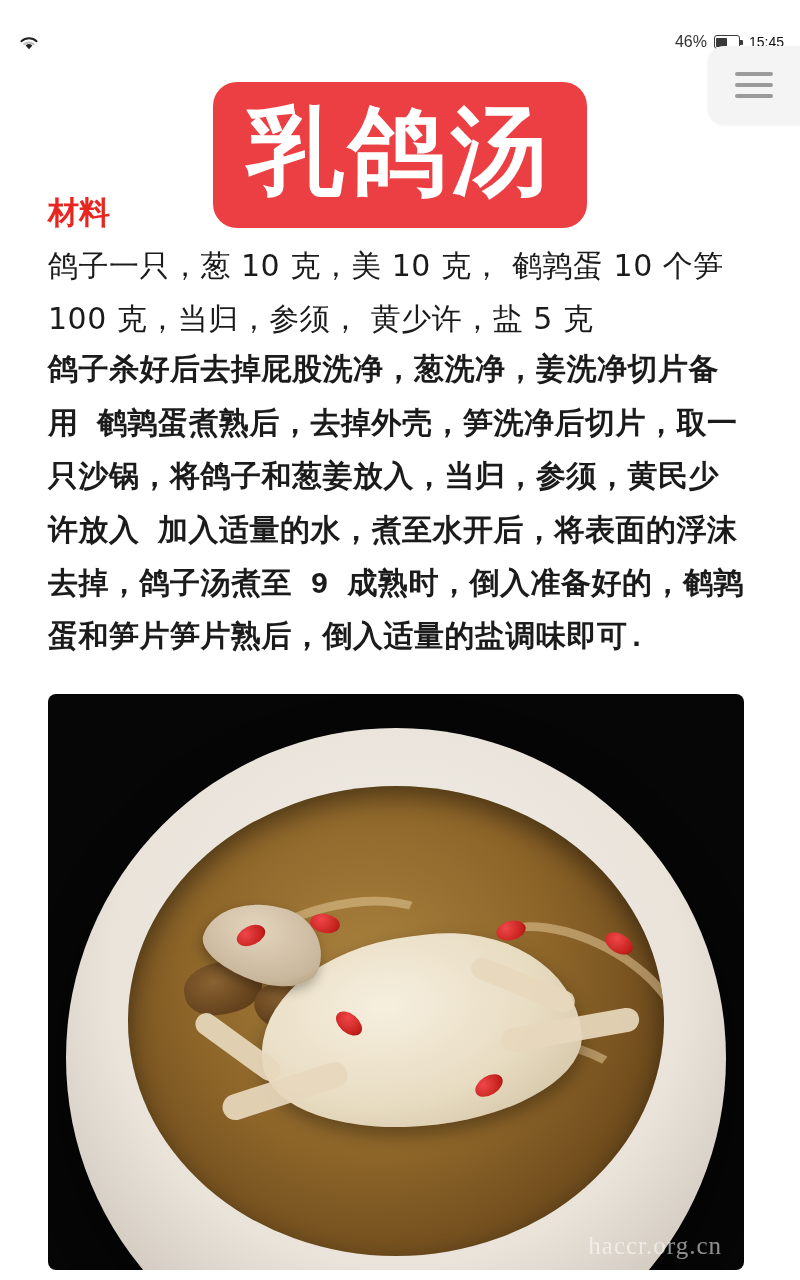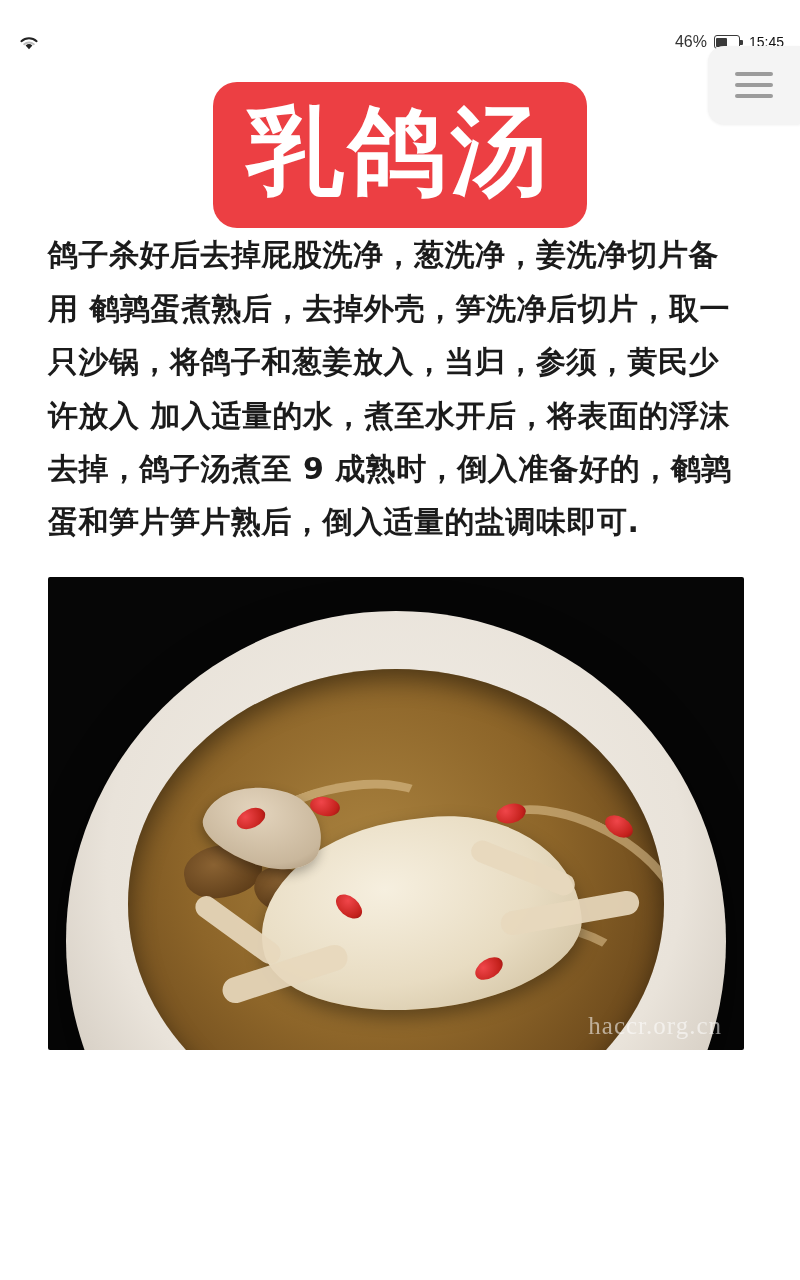--- a/index.html
+++ b/index.html
@@ -144,28 +144,29 @@
     margin: 0 52px 0 48px;
     font-size: 30px;
     line-height: 1.75;
     color: #1b1b1b;
     font-family: "DejaVu Sans", sans-serif;
     letter-spacing: 0.5px;
   }
   .steps-text {
     font-weight: 700;
     line-height: 1.78;
+    font-family: Liberation Mono, monospace;
   }
 
   
   .photo {
     position: relative;
     margin: 28px 56px 0 48px;
-    height: 473px;
-    border-radius: 2px;
+    height: 576px;
+    border-radius: 8px;
     overflow: hidden;
     background: #060606;
   }
   .bowl {
     position: absolute;
     left: 50%;
     top: 34px;
     transform: translateX(-50%);
     width: 660px;
     height: 660px;
@@ -289,20 +290,22 @@
       <span></span>
   </span>
 </div>
 
 <div class="content">
 
   <div class="title-wrap">
     <div class="title-badge">乳鸽汤</div>
   </div>
 
+  <h2 class="section-head head-materials">材料</h2>
+  <p class="body-text materials-text">鸽子一只，葱 10 克，美 10 克， 鹌鹑蛋 10 个笋 100 克，当归，参须， 黄少许，盐 5 克</p>
 
   <p class="body-text steps-text">鸽子杀好后去掉屁股洗净，葱洗净，姜洗净切片备用 鹌鹑蛋煮熟后，去掉外壳，笋洗净后切片，取一只沙锅，将鸽子和葱姜放入，当归，参须，黄民少许放入 加入适量的水，煮至水开后，将表面的浮沫去掉，鸽子汤煮至 9 成熟时，倒入准备好的，鹌鹑蛋和笋片笋片熟后，倒入适量的盐调味即可.</p>
 
   <div class="photo">
     <div class="bowl"></div>
     <div class="broth">
       <span class="noodle n1"></span>
       <span class="noodle n2"></span>
       <span class="noodle n3"></span>
       <span class="noodle n4"></span>

